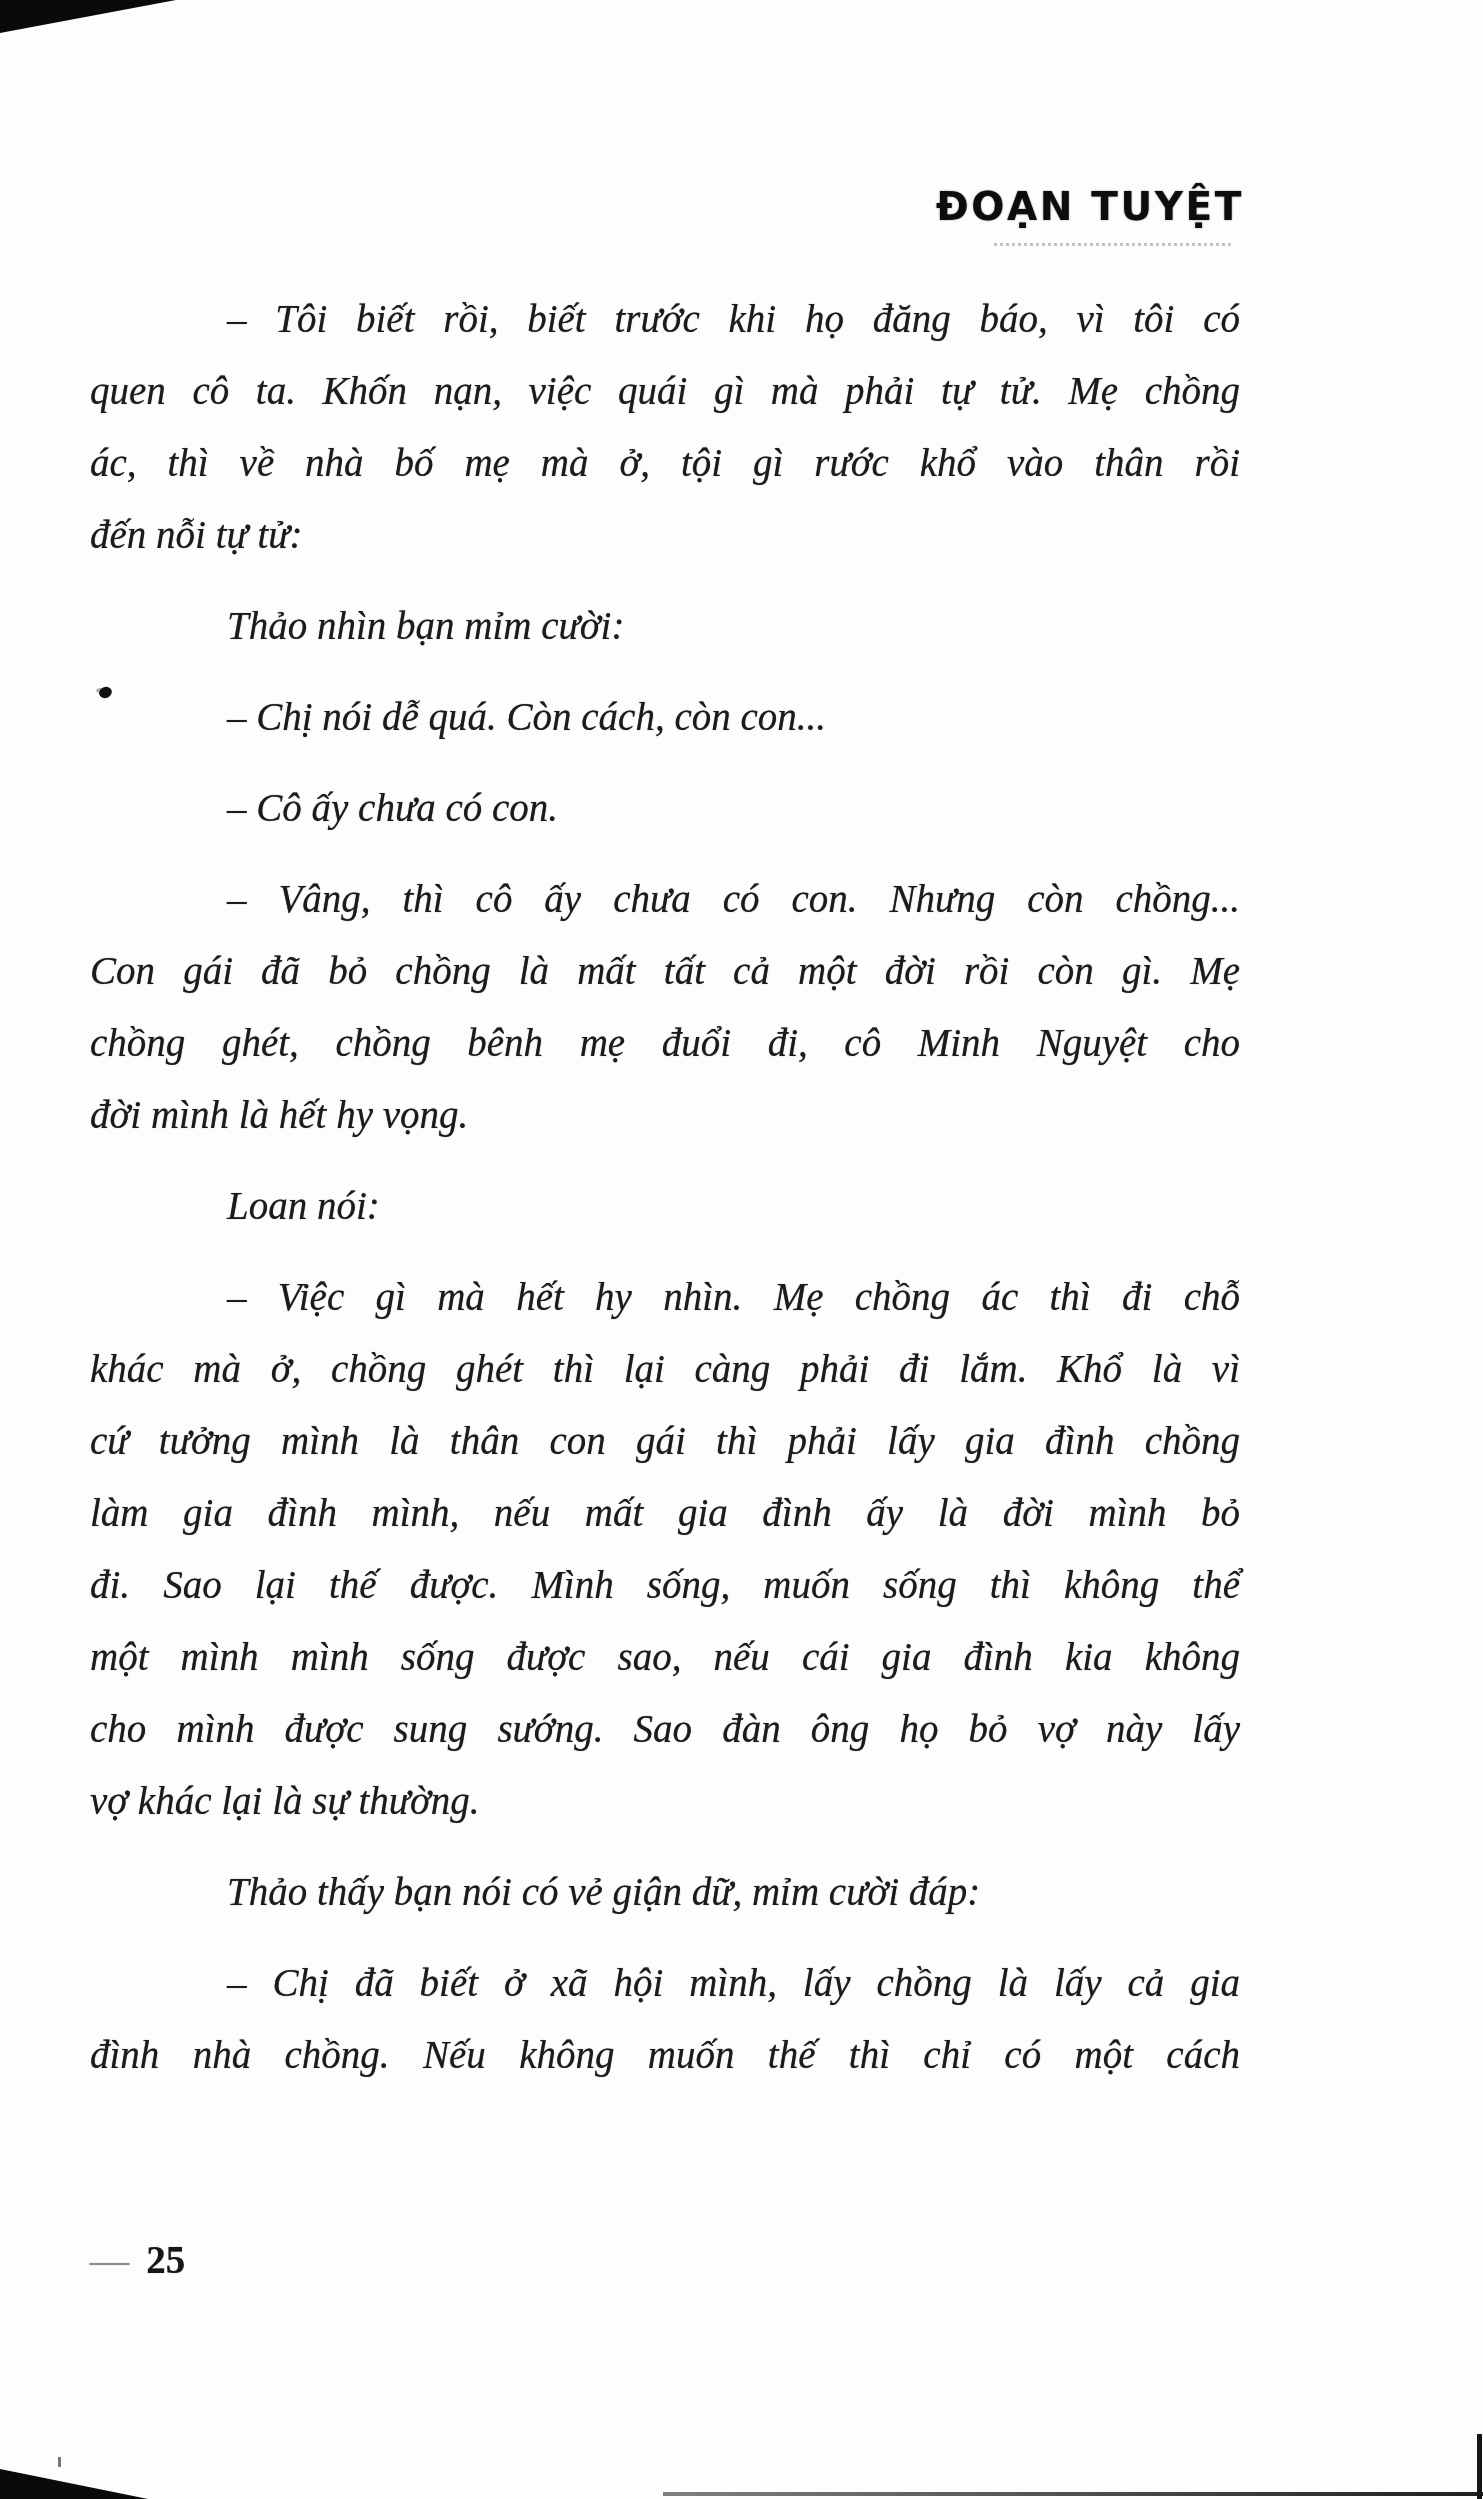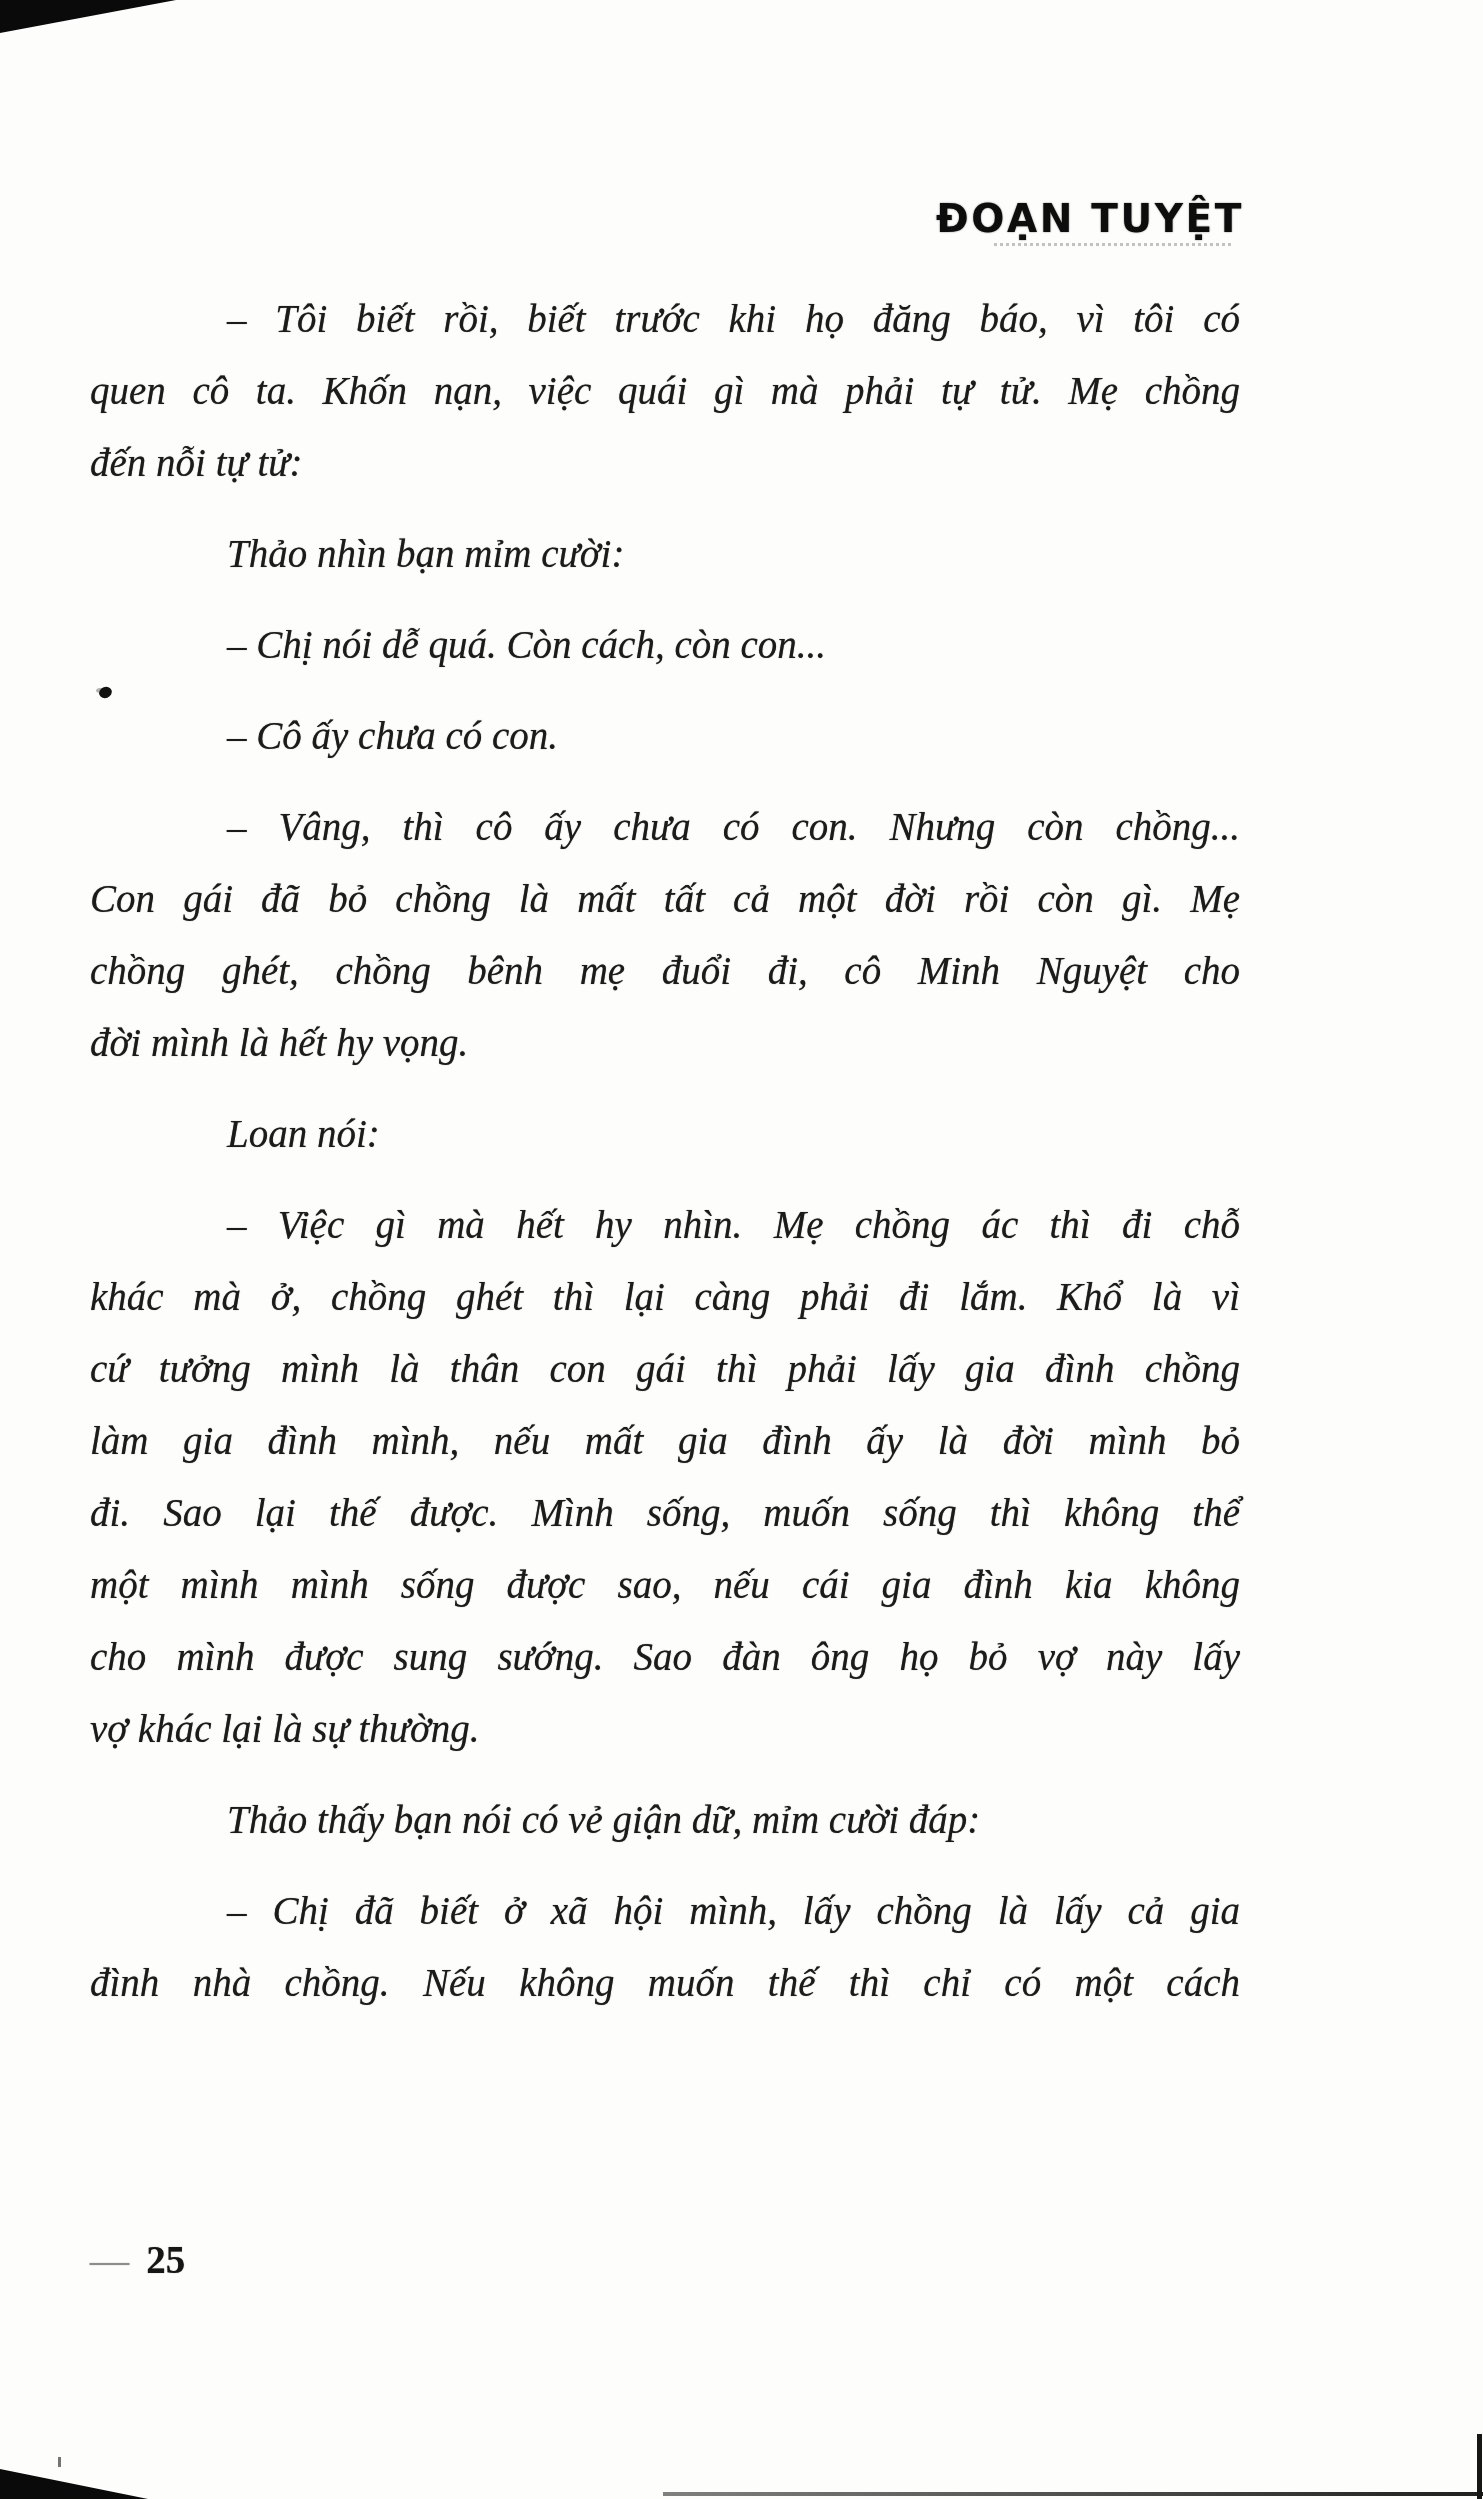--- a/index.html
+++ b/index.html
@@ -13,21 +13,21 @@
     height: 2500px;
     background: #fdfdfb;
     overflow: hidden;
     font-family: "Liberation Serif", serif;
     color: #1b1b1b;
   }
 
   
   .header-title {
     position: absolute;
-    top: 196px;
+    top: 184px;
     right: 239px;
     font-family: "DejaVu Sans", sans-serif;
     font-weight: bold;
     font-size: 39px;
     letter-spacing: 2.6px;
     color: #0d0d0d;
     transform: scaleY(1.02);
     text-shadow: 0 0 1.7px rgba(0,0,0,0.55);
     white-space: nowrap;
   }
@@ -118,20 +118,21 @@
 
   <div class="header-title">ĐOẠN TUYỆT</div>
   <div class="header-underline"></div>
 
   <div class="artifact ink-dot"></div>
 
   <div class="text-block">
       <div class="para">
         <div class="line indent">– Tôi biết rồi, biết trước khi họ đăng báo, vì tôi có</div>
         <div class="line">quen cô ta. Khốn nạn, việc quái gì mà phải tự tử. Mẹ chồng</div>
+        <div class="line">ác, thì về nhà bố mẹ mà ở, tội gì rước khổ vào thân rồi</div>
         <div class="line short">đến nỗi tự tử:</div>
       </div>
       <div class="para">
         <div class="line indent short">Thảo nhìn bạn mỉm cười:</div>
       </div>
       <div class="para">
         <div class="line indent short">– Chị nói dễ quá. Còn cách, còn con...</div>
       </div>
       <div class="para">
         <div class="line indent short">– Cô ấy chưa có con.</div>

